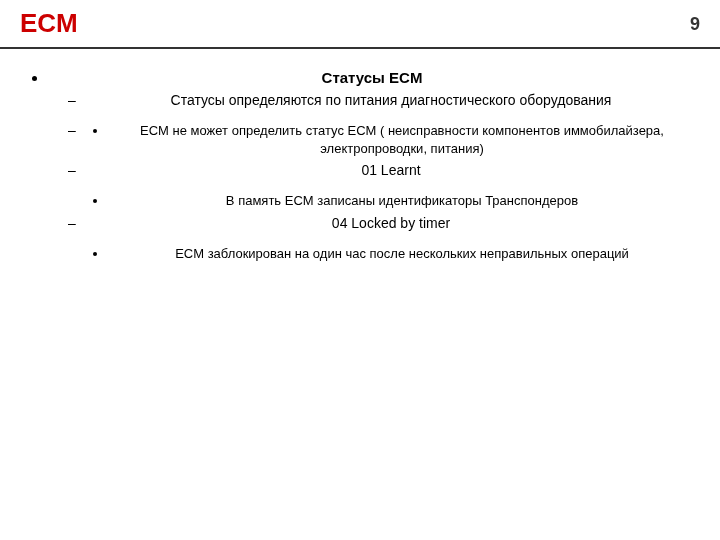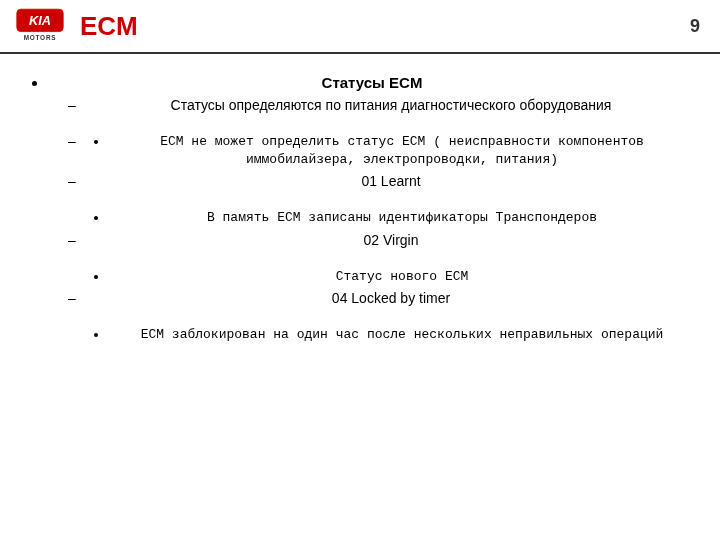--- a/index.html
+++ b/index.html
@@ -87,46 +87,34 @@
     ul.sub-dash > li::before {
       content: "–";
       position: absolute;
       left: 0;
       top: 0;
     }
 
     ul.bullet-sub {
       list-style: disc;
       padding-left: 22px;
-      margin-top: 20px;
-      font-family: Liberation Mono, monospace;
+      margin-top: 14px;
     }
 
     ul.bullet-sub > li {
       font-size: 13px;
       font-weight: normal;
       margin-bottom: 2px;
       line-height: 1.4;
     }
   </style>
 </head>
 <body>
 
 <div class="header">
-  <div class="logo-area">
-
-    <svg class="kia-logo" viewBox="0 0 60 44" xmlns="http://www.w3.org/2000/svg">
-
-      <rect x="1" y="1" width="58" height="28" rx="5" ry="5" fill="#CC0000" stroke="#CC0000"></rect>
-
-      <text x="50%" y="21" text-anchor="middle" fill="white" font-size="16" font-weight="bold" font-style="italic" font-family="Arial">KIA</text>
-
-      <text x="50%" y="39" text-anchor="middle" fill="#333" font-size="8" font-weight="bold" font-family="Arial" letter-spacing="1">MOTORS</text>
-    </svg>
-  </div>
   <span class="header-title">ECM</span>
   <span class="page-number">9</span>
 </div>
 
 <div class="content">
   <ul class="main-list">
     <li>
       <span>Статусы ECM</span>
       <ul class="sub-dash">
 
@@ -144,28 +132,20 @@
 
         <li>
           <span>01 Learnt</span>
           <ul class="bullet-sub">
             <li>
               <span>В память ECM записаны идентификаторы Транспондеров</span>
             </li>
           </ul>
         </li>
 
-        <li>
-          <span>02 Virgin</span>
-          <ul class="bullet-sub">
-            <li>
-              <span>Статус нового ECM</span>
-            </li>
-          </ul>
-        </li>
 
 
         <li>
           <span>04 Locked by timer</span>
           <ul class="bullet-sub">
             <li>
               <span>ECM заблокирован на один час после нескольких неправильных операций</span>
             </li>
           </ul>
         </li>

